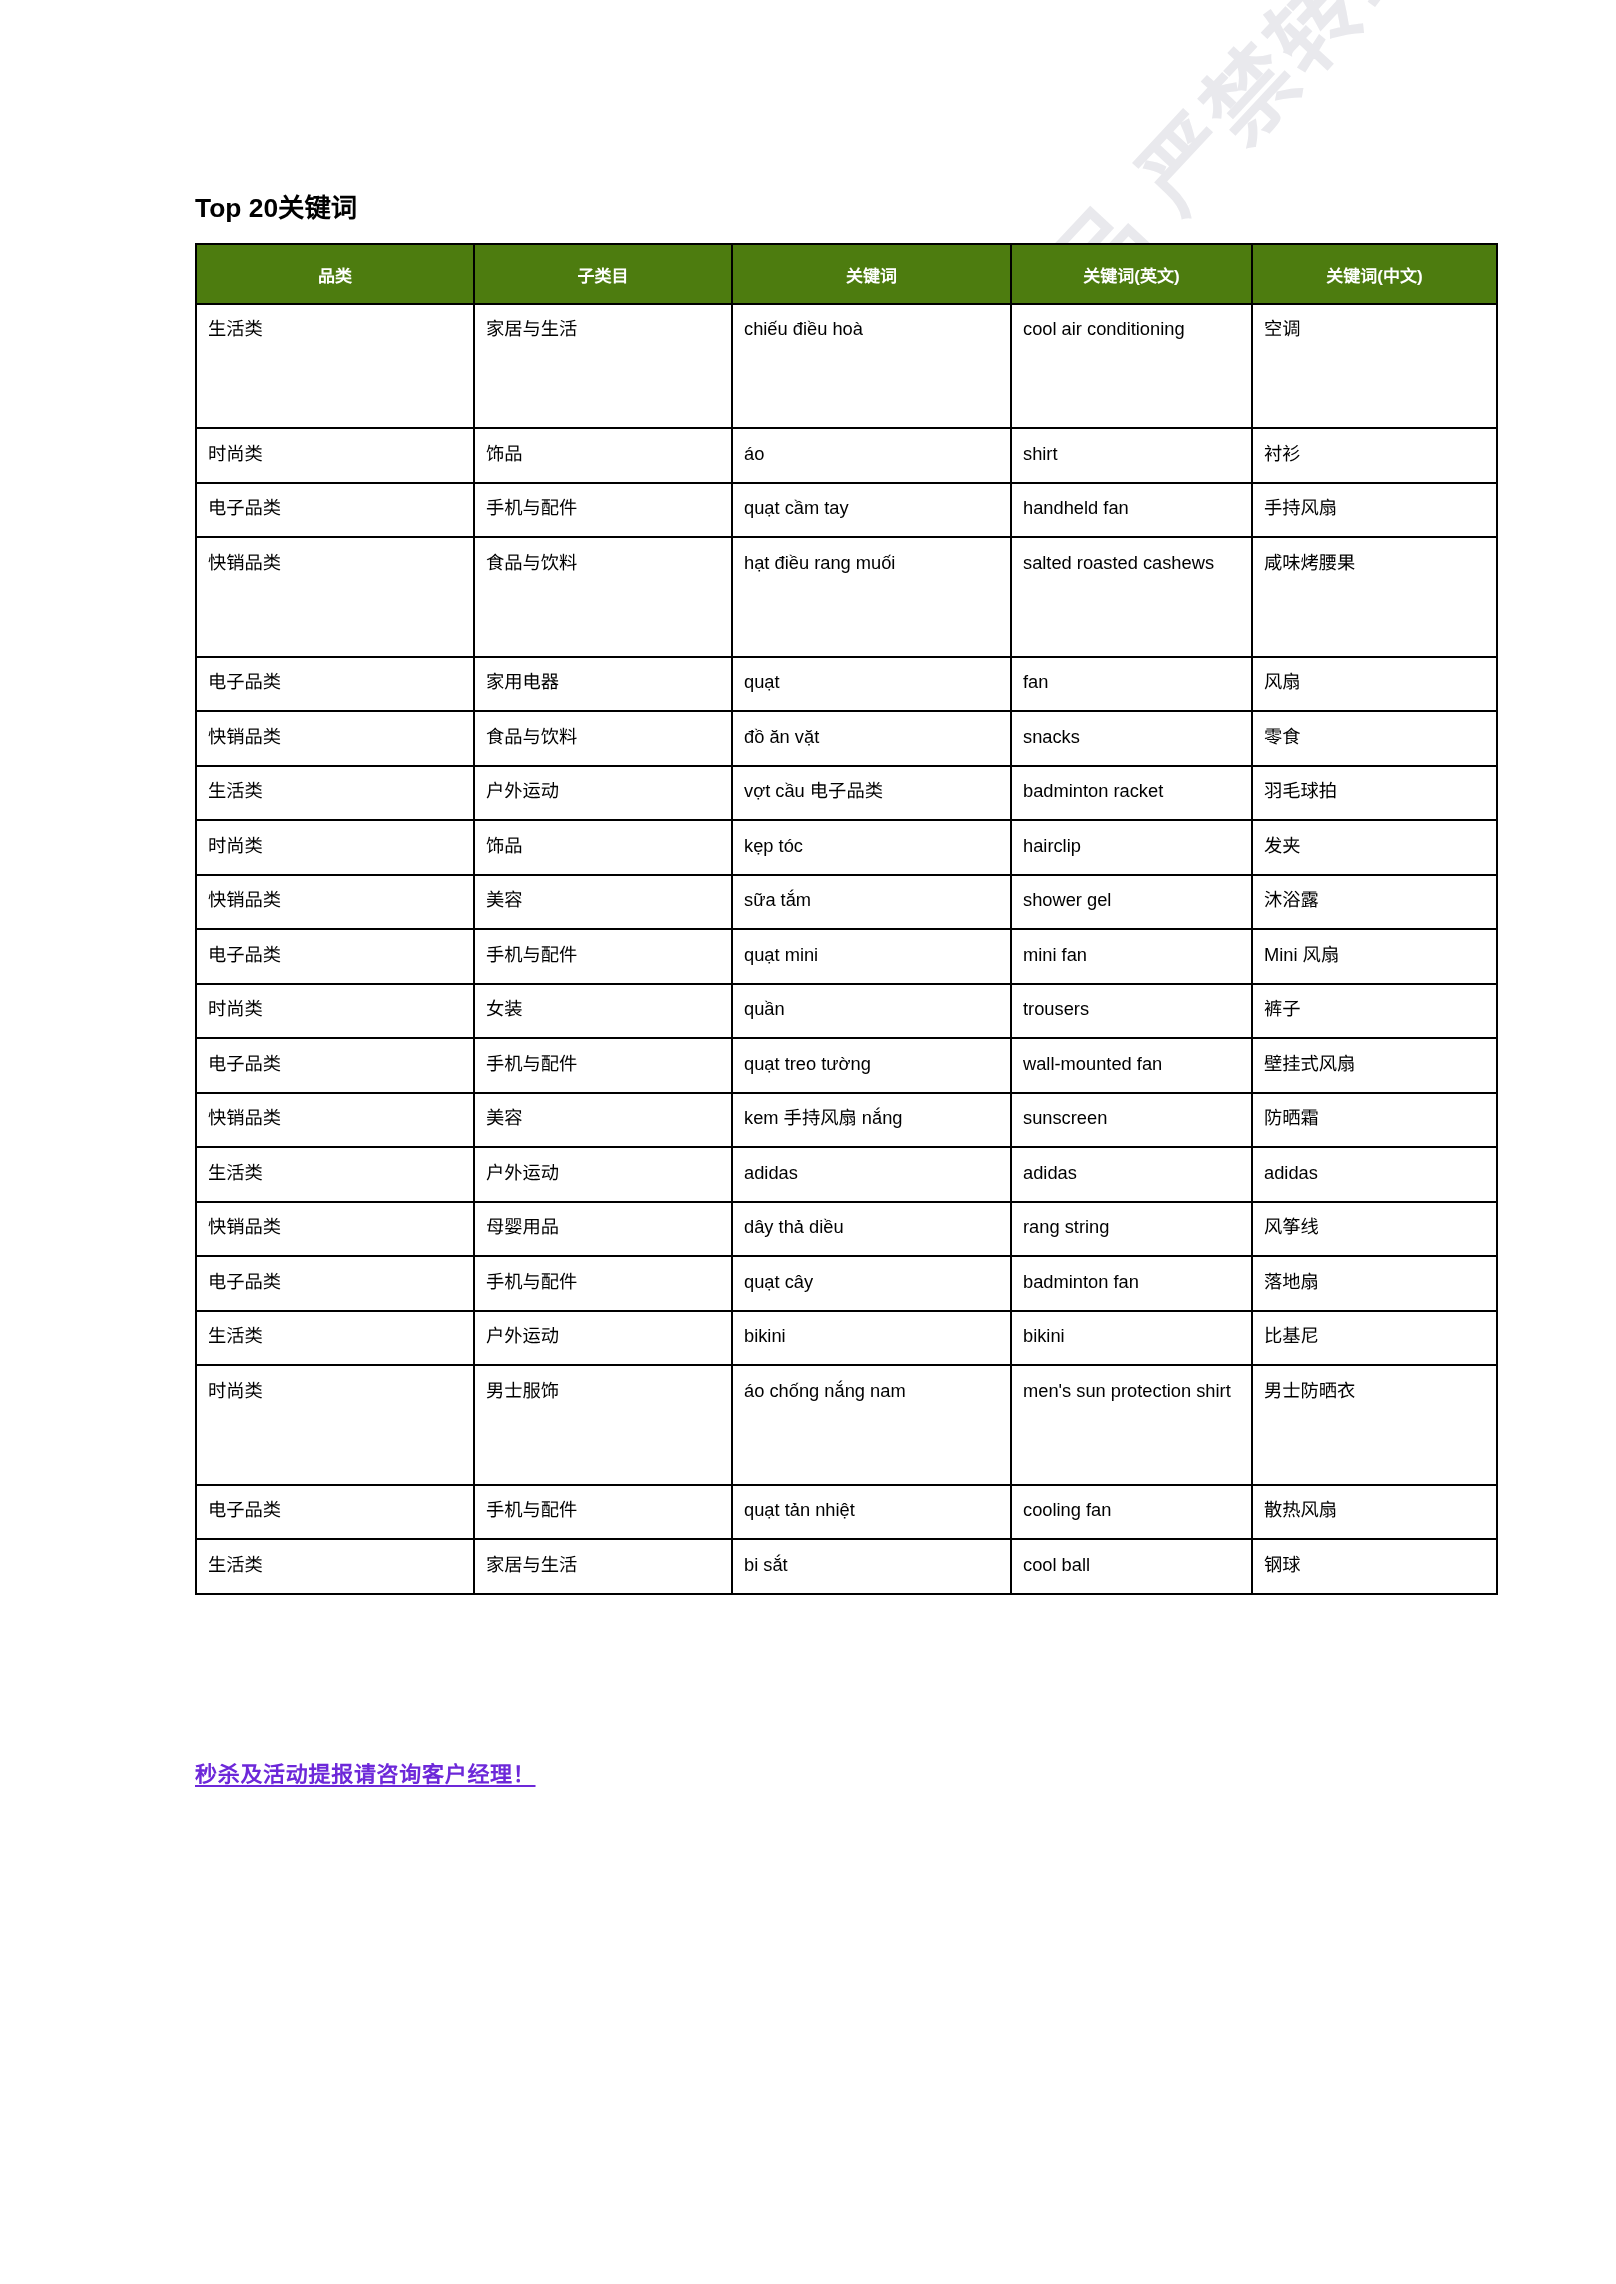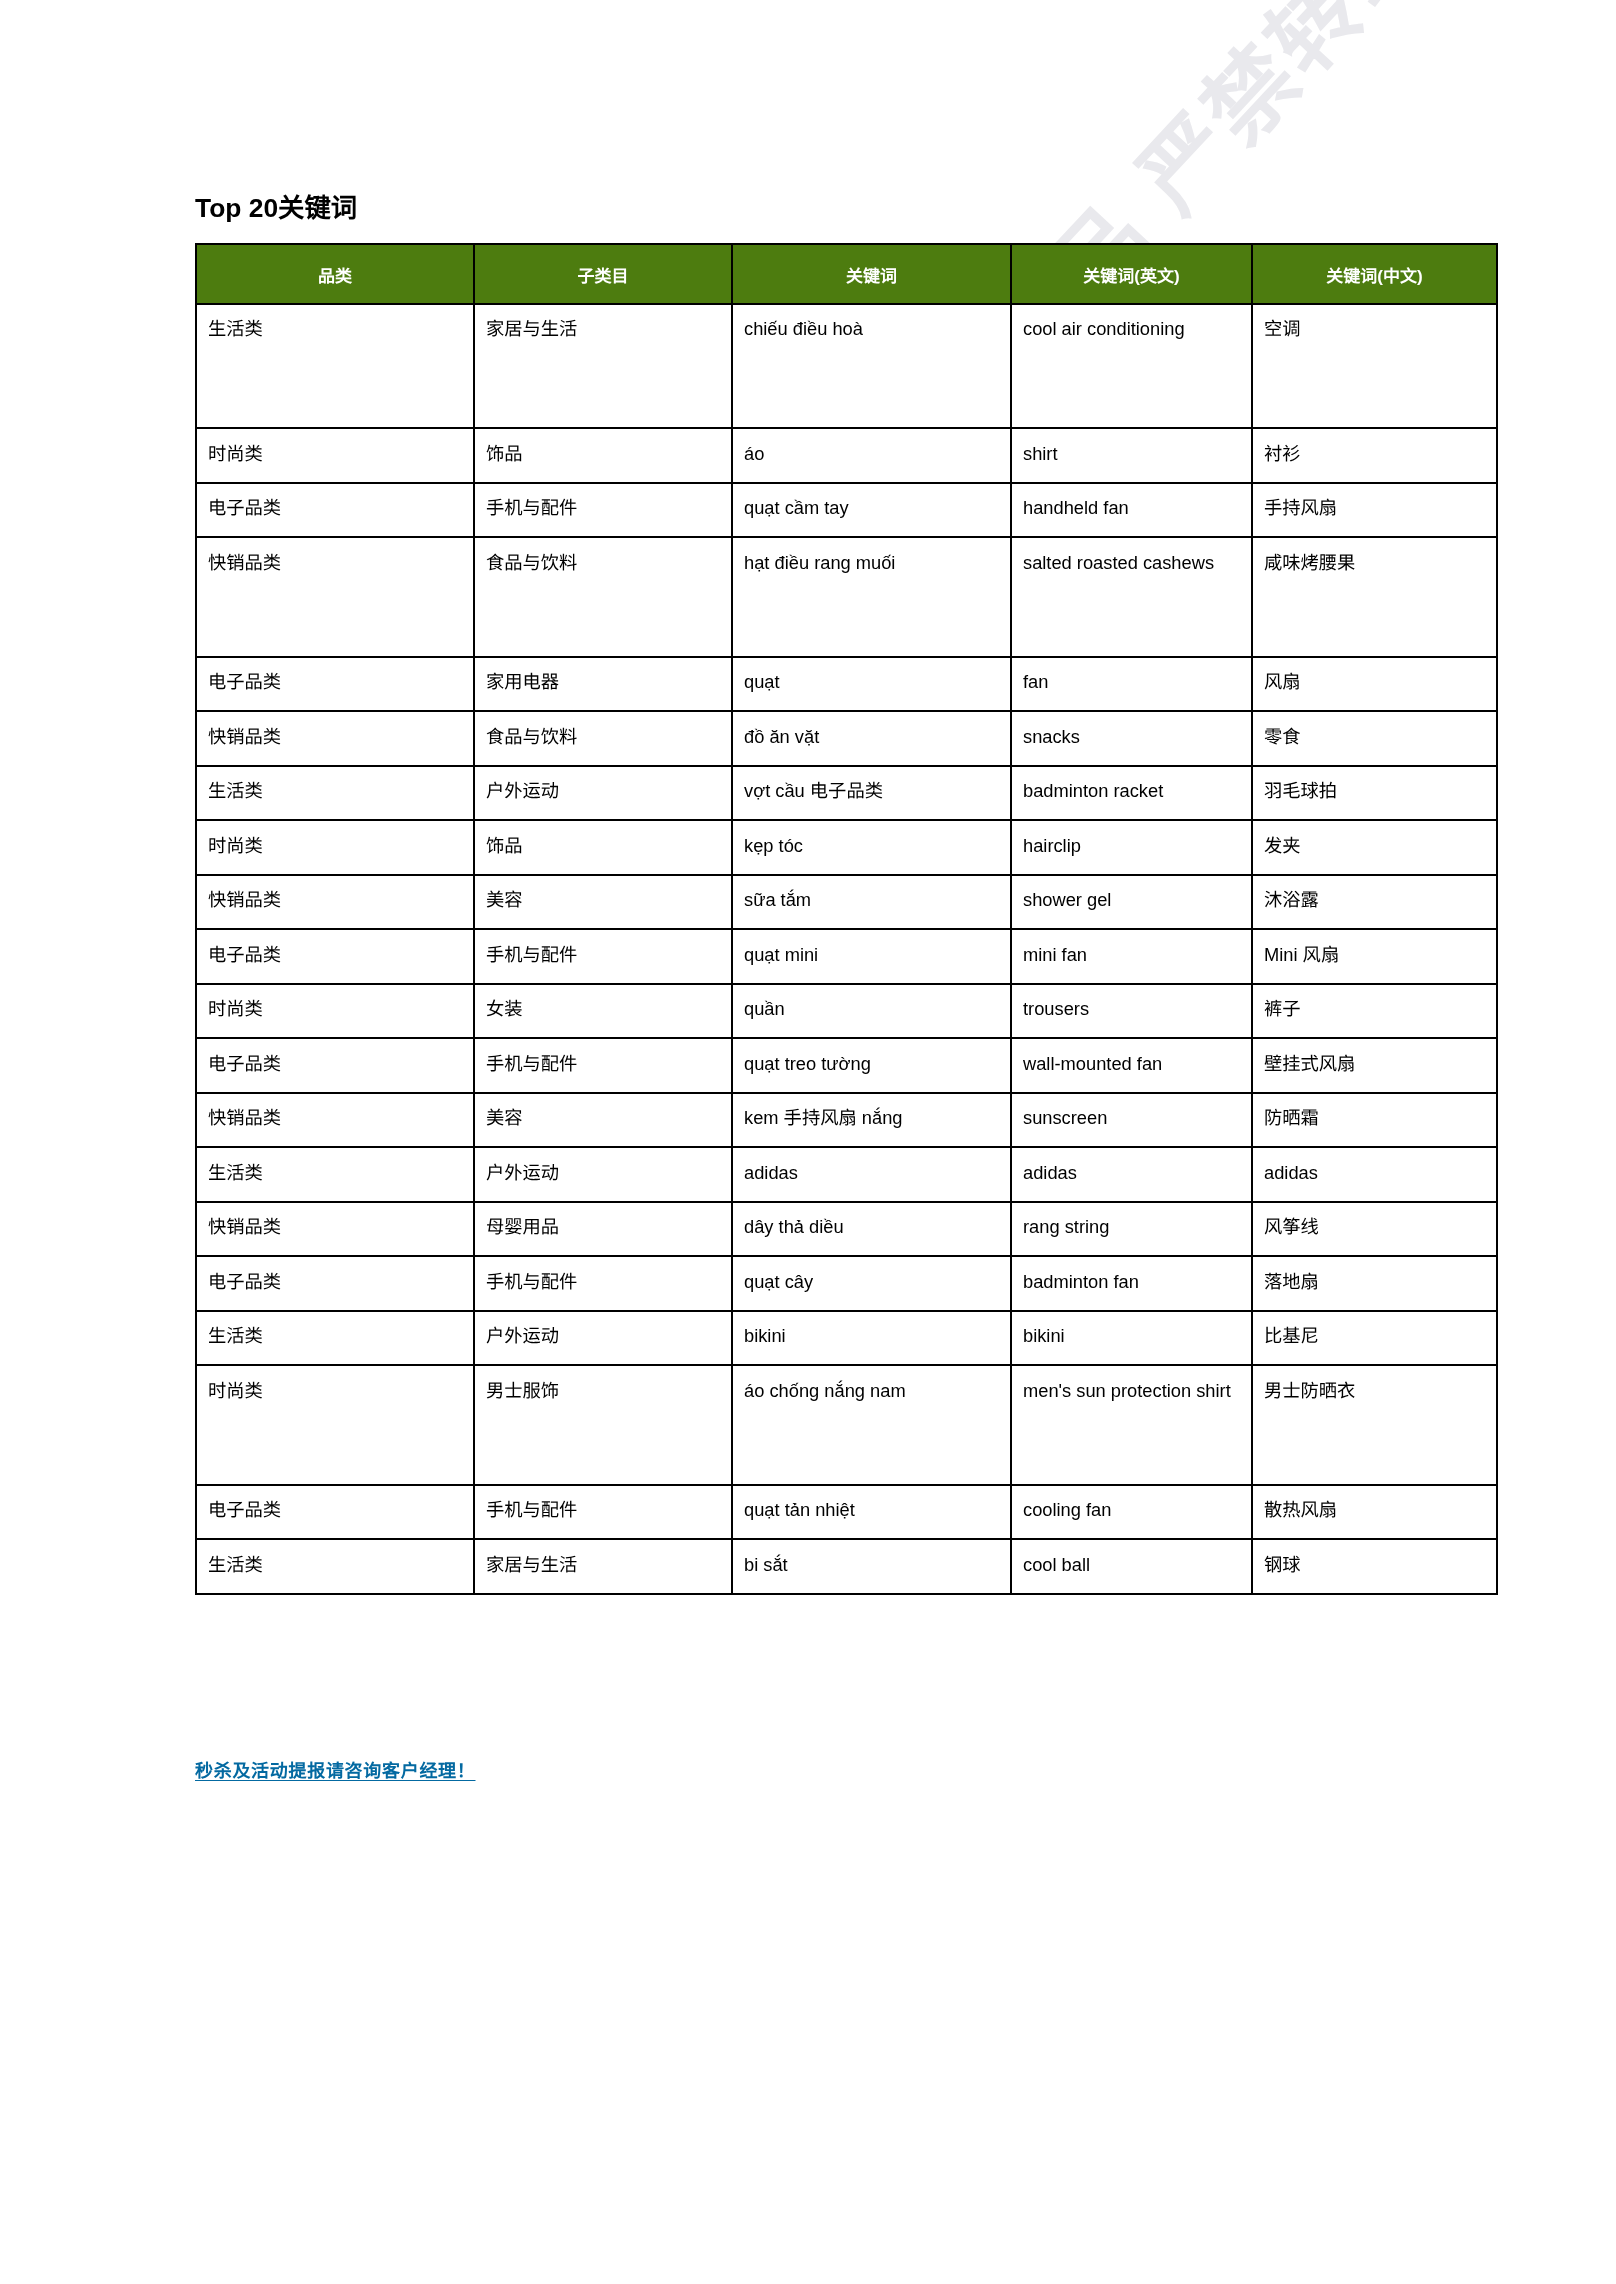--- a/index.html
+++ b/index.html
@@ -106,23 +106,23 @@
     color: #000;
     font-weight: 400;
   }
 
   tr.row-tall td { height: 100px; }
   tr.row-xtall td { height: 95px; }
   tr.row-normal td { height: 30px; }
 
   .footer-note {
     margin-top: 161px;
-    font-size: 18px;
+    font-size: 22px;
     font-weight: 700;
-    color: #0369a1;
+    color: #6d28d9;
     text-decoration: underline;
     text-underline-offset: 3.4px;
     display: inline-block;
     letter-spacing: 0.7px;
   }
 </style>
 </head>
 <body>
 
 <div class="page">

